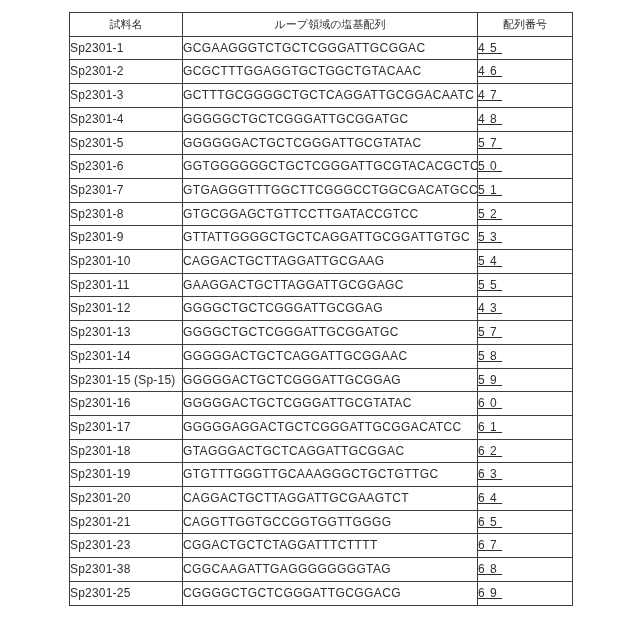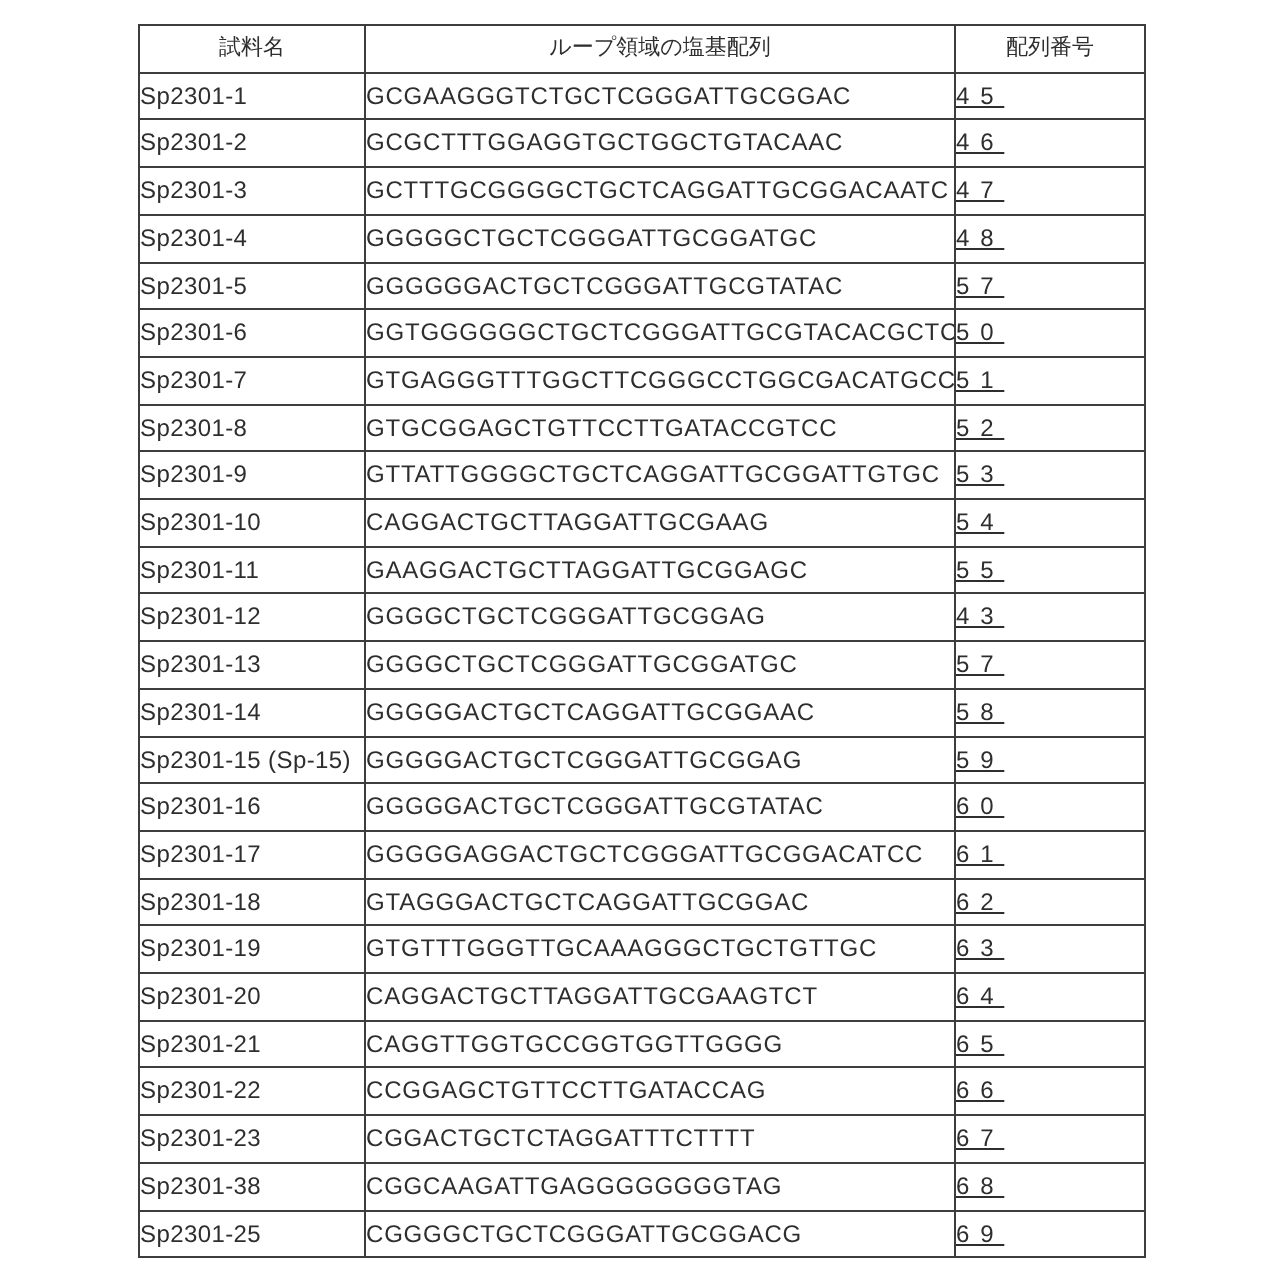--- a/index.html
+++ b/index.html
@@ -195,25 +195,20 @@
     <td class="c-seq">CAGGACTGCTTAGGATTGCGAAGTCT</td>
     <td class="c-num">64</td>
   </tr>
 
   <tr>
     <td class="c-name">Sp2301-21</td>
     <td class="c-seq">CAGGTTGGTGCCGGTGGTTGGGG</td>
     <td class="c-num">65</td>
   </tr>
 
-  <tr>
-    <td class="c-name">Sp2301-22</td>
-    <td class="c-seq">CCGGAGCTGTTCCTTGATACCAG</td>
-    <td class="c-num">66</td>
-  </tr>
 
   <tr>
     <td class="c-name">Sp2301-23</td>
     <td class="c-seq">CGGACTGCTCTAGGATTTCTTTT</td>
     <td class="c-num">67</td>
   </tr>
 
   <tr>
     <td class="c-name">Sp2301-38</td>
     <td class="c-seq">CGGCAAGATTGAGGGGGGGGTAG</td>

